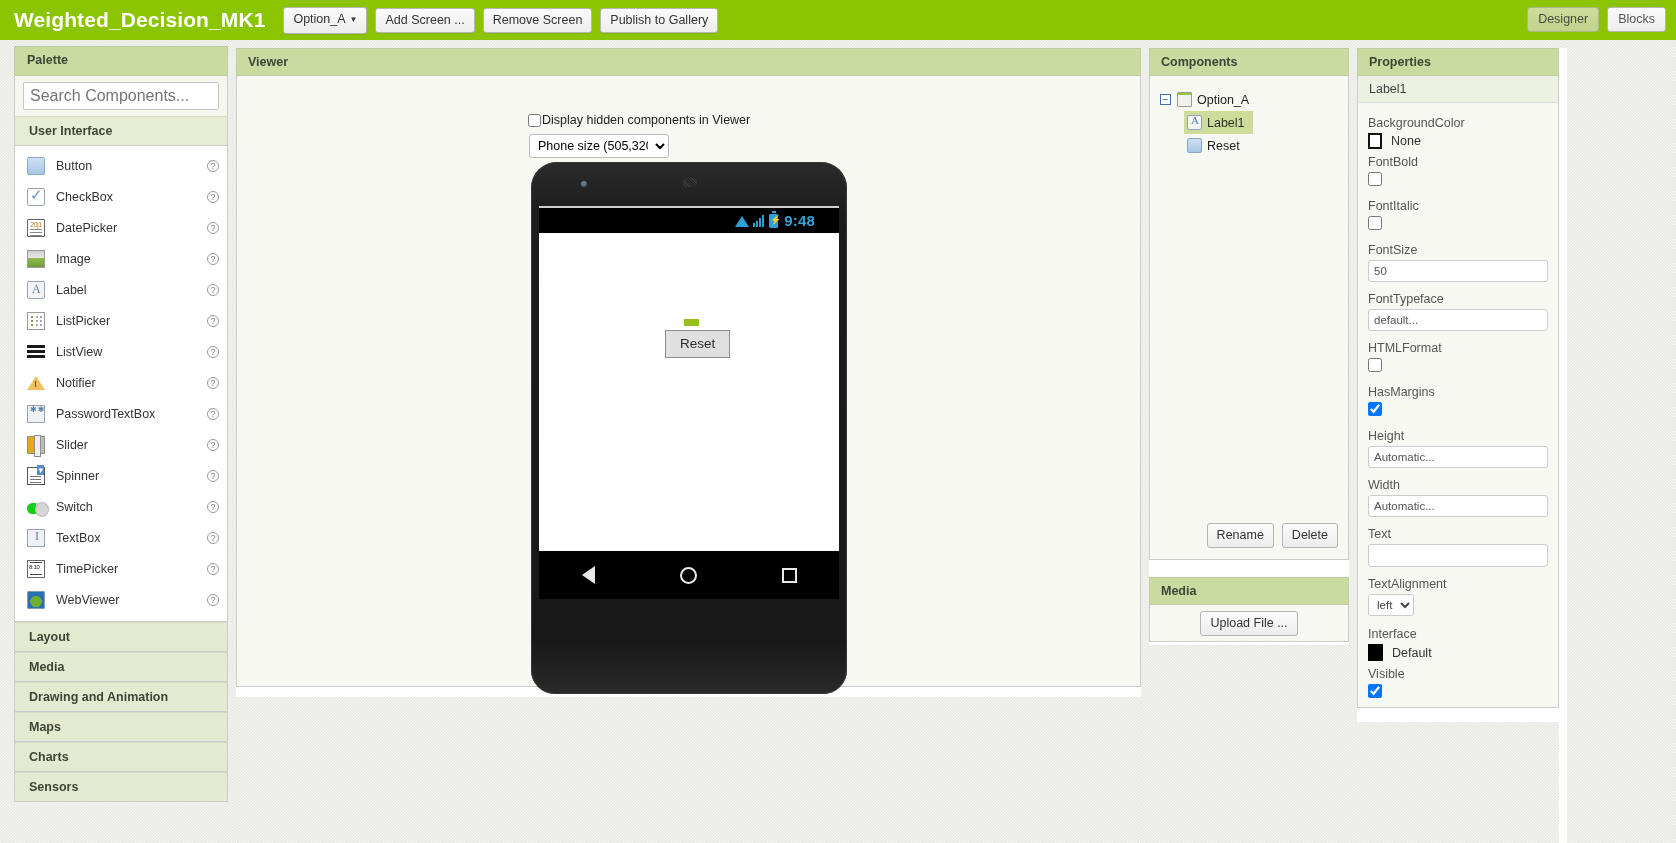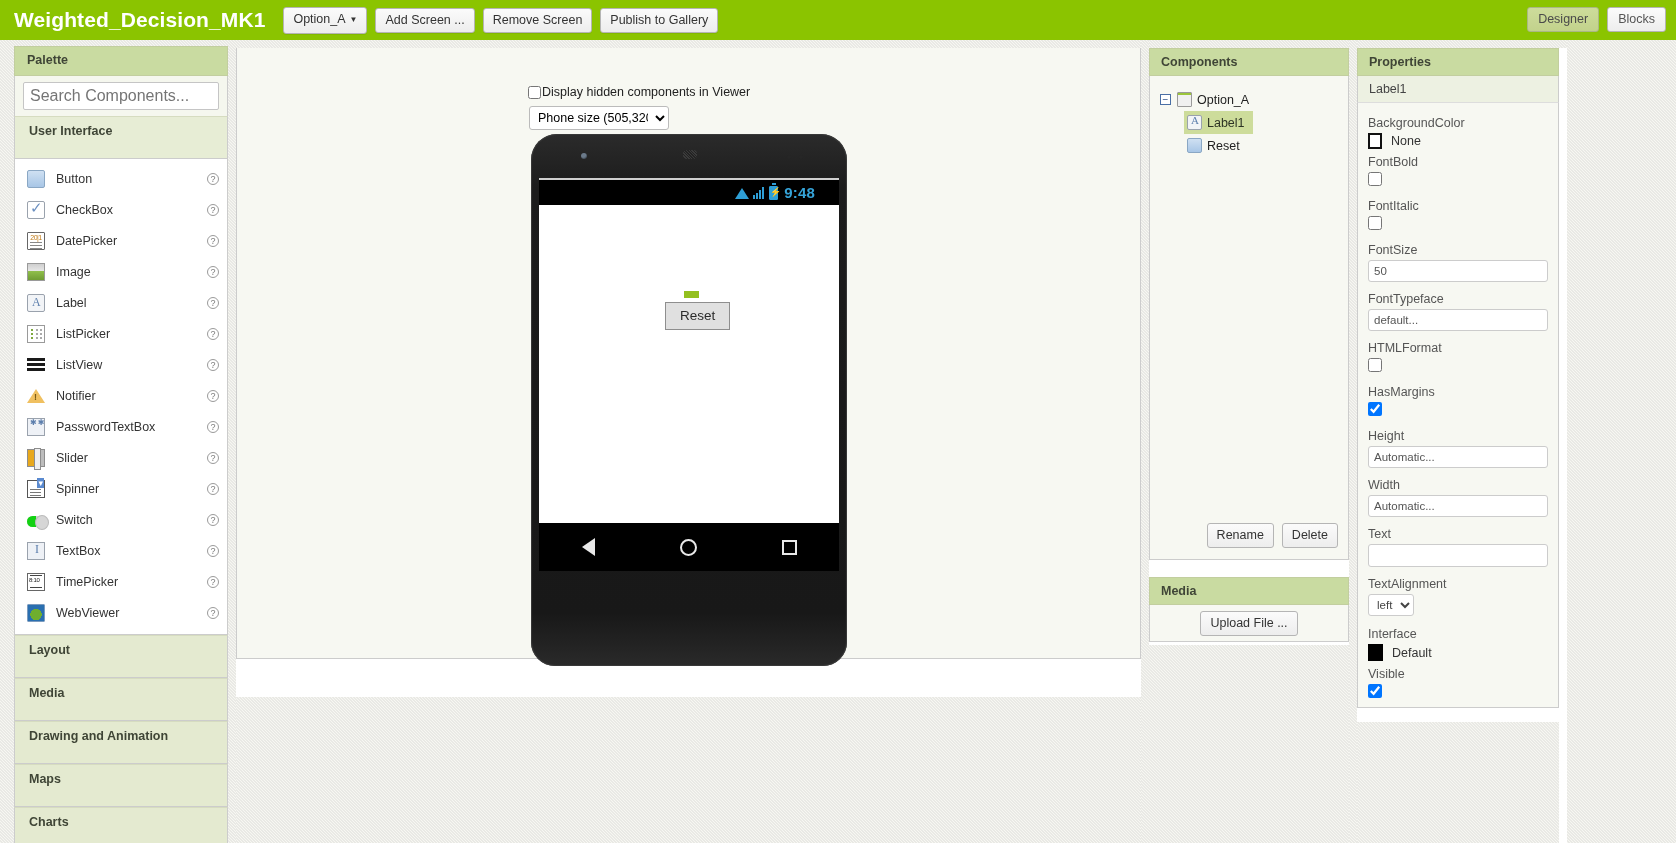--- a/index.html
+++ b/index.html
@@ -64,21 +64,21 @@
     padding:6px 0 8px 12px; border:1px solid #c2ce9f;}
   .pal-search-wrap { background:#f5f7ee; border-left:1px solid #ccc; border-right:1px solid #ccc; padding:6px 8px; }
   .pal-search {
     width:100%; font-size:16px; color:#777;
     border:1px solid #c5c5c5; border-radius:2px;
     padding:4px 6px; font-family:"Liberation Sans",sans-serif;
     background:#fff;
   }
   .cat-hdr {
     background:#e4ead0; color:#3f4536; font-weight:bold; font-size:12.5px;
-    padding:7px 0 20px 14px;
+    padding:7px 0 7px 14px;
     border:1px solid #ccc; border-top:1px solid #d6dcc0;
   }
   .cat-open { background:#e7edd5; }
   .comp-list { background:#fff; border-left:1px solid #ccc; border-right:1px solid #ccc; border-bottom:1px solid #ccc; padding:4px 0 6px 0;}
   .comp-row {
     display:flex; align-items:center; height:31px;
     padding-left:12px; padding-right:8px; cursor:pointer;
   }
   .comp-ico { width:18px; height:18px; margin-right:11px; flex:0 0 18px; position:relative; }
   .comp-name { font-size:12.5px; color:#333; flex:1; }
@@ -428,20 +428,21 @@
       <div class="cat-hdr">Layout</div>
       <div class="cat-hdr">Media</div>
       <div class="cat-hdr">Drawing and Animation</div>
       <div class="cat-hdr">Maps</div>
       <div class="cat-hdr">Charts</div>
       <div class="cat-hdr">Sensors</div>
     </div>
   </div>
 
   <div class="viewer">
+    <div class="viewer-hdr">Viewer</div>
     <div class="viewer-body">
 
       <div class="hidden-check-row">
         <input type="checkbox" style="">
         <label>Display hidden components in Viewer</label>
       </div>
 
       <select class="size-select">
         <option>Phone size (505,320)</option>
         <option>Tablet size (675,480)</option>

